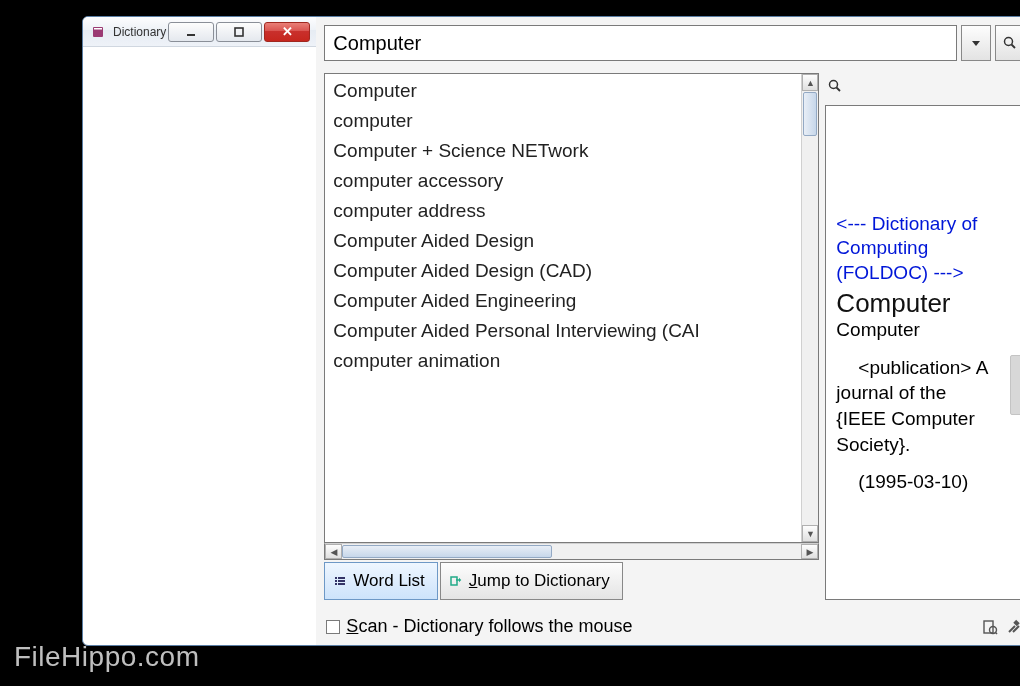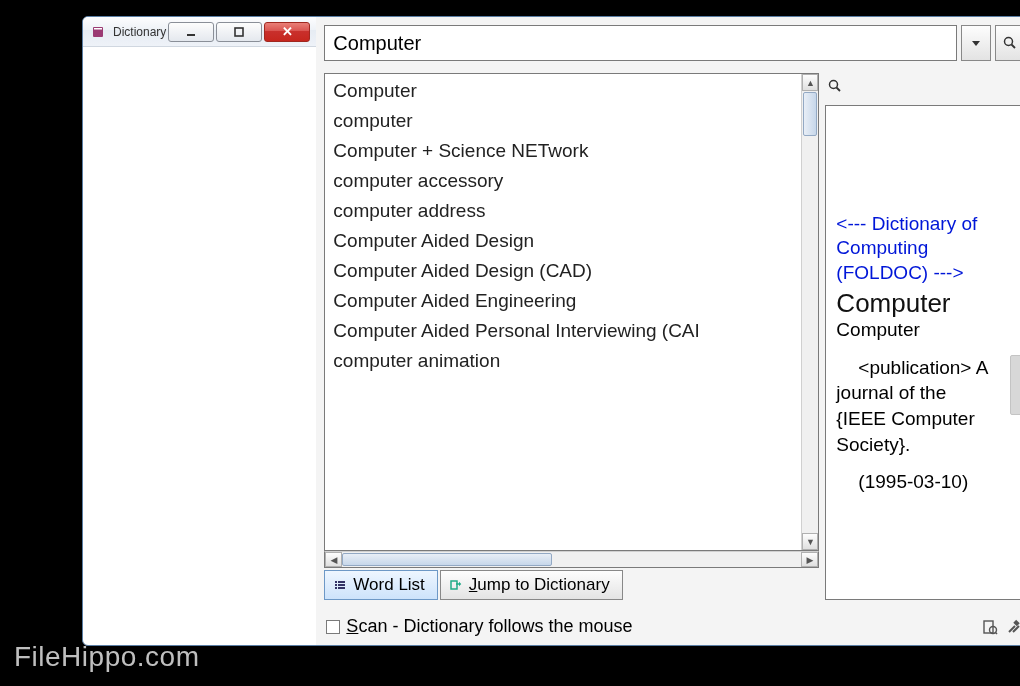--- a/index.html
+++ b/index.html
@@ -171,21 +171,21 @@
     position:absolute; top:1px; bottom:1px;
     left: 0; width: 210px;
     background: linear-gradient(#e8eef6,#c7d7ea);
     border:1px solid #93a9c4; border-radius:2px;
   }
 
   .tab-row {
     display:flex; gap:2px; margin-top:2px;
   }
   .tab-btn {
-    height: 30px;
+    height: 38px;
     border: 1px solid #888;
     background: linear-gradient(#fdfdfd,#e4e4e4);
     display:inline-flex; align-items:center;
     padding: 0 12px 0 8px;
     font-size: 17px;
     gap: 6px;
   }
   .tab-btn.active {
     background: linear-gradient(#eef6ff,#cde3fb);
     border-color:#6d98c6;

